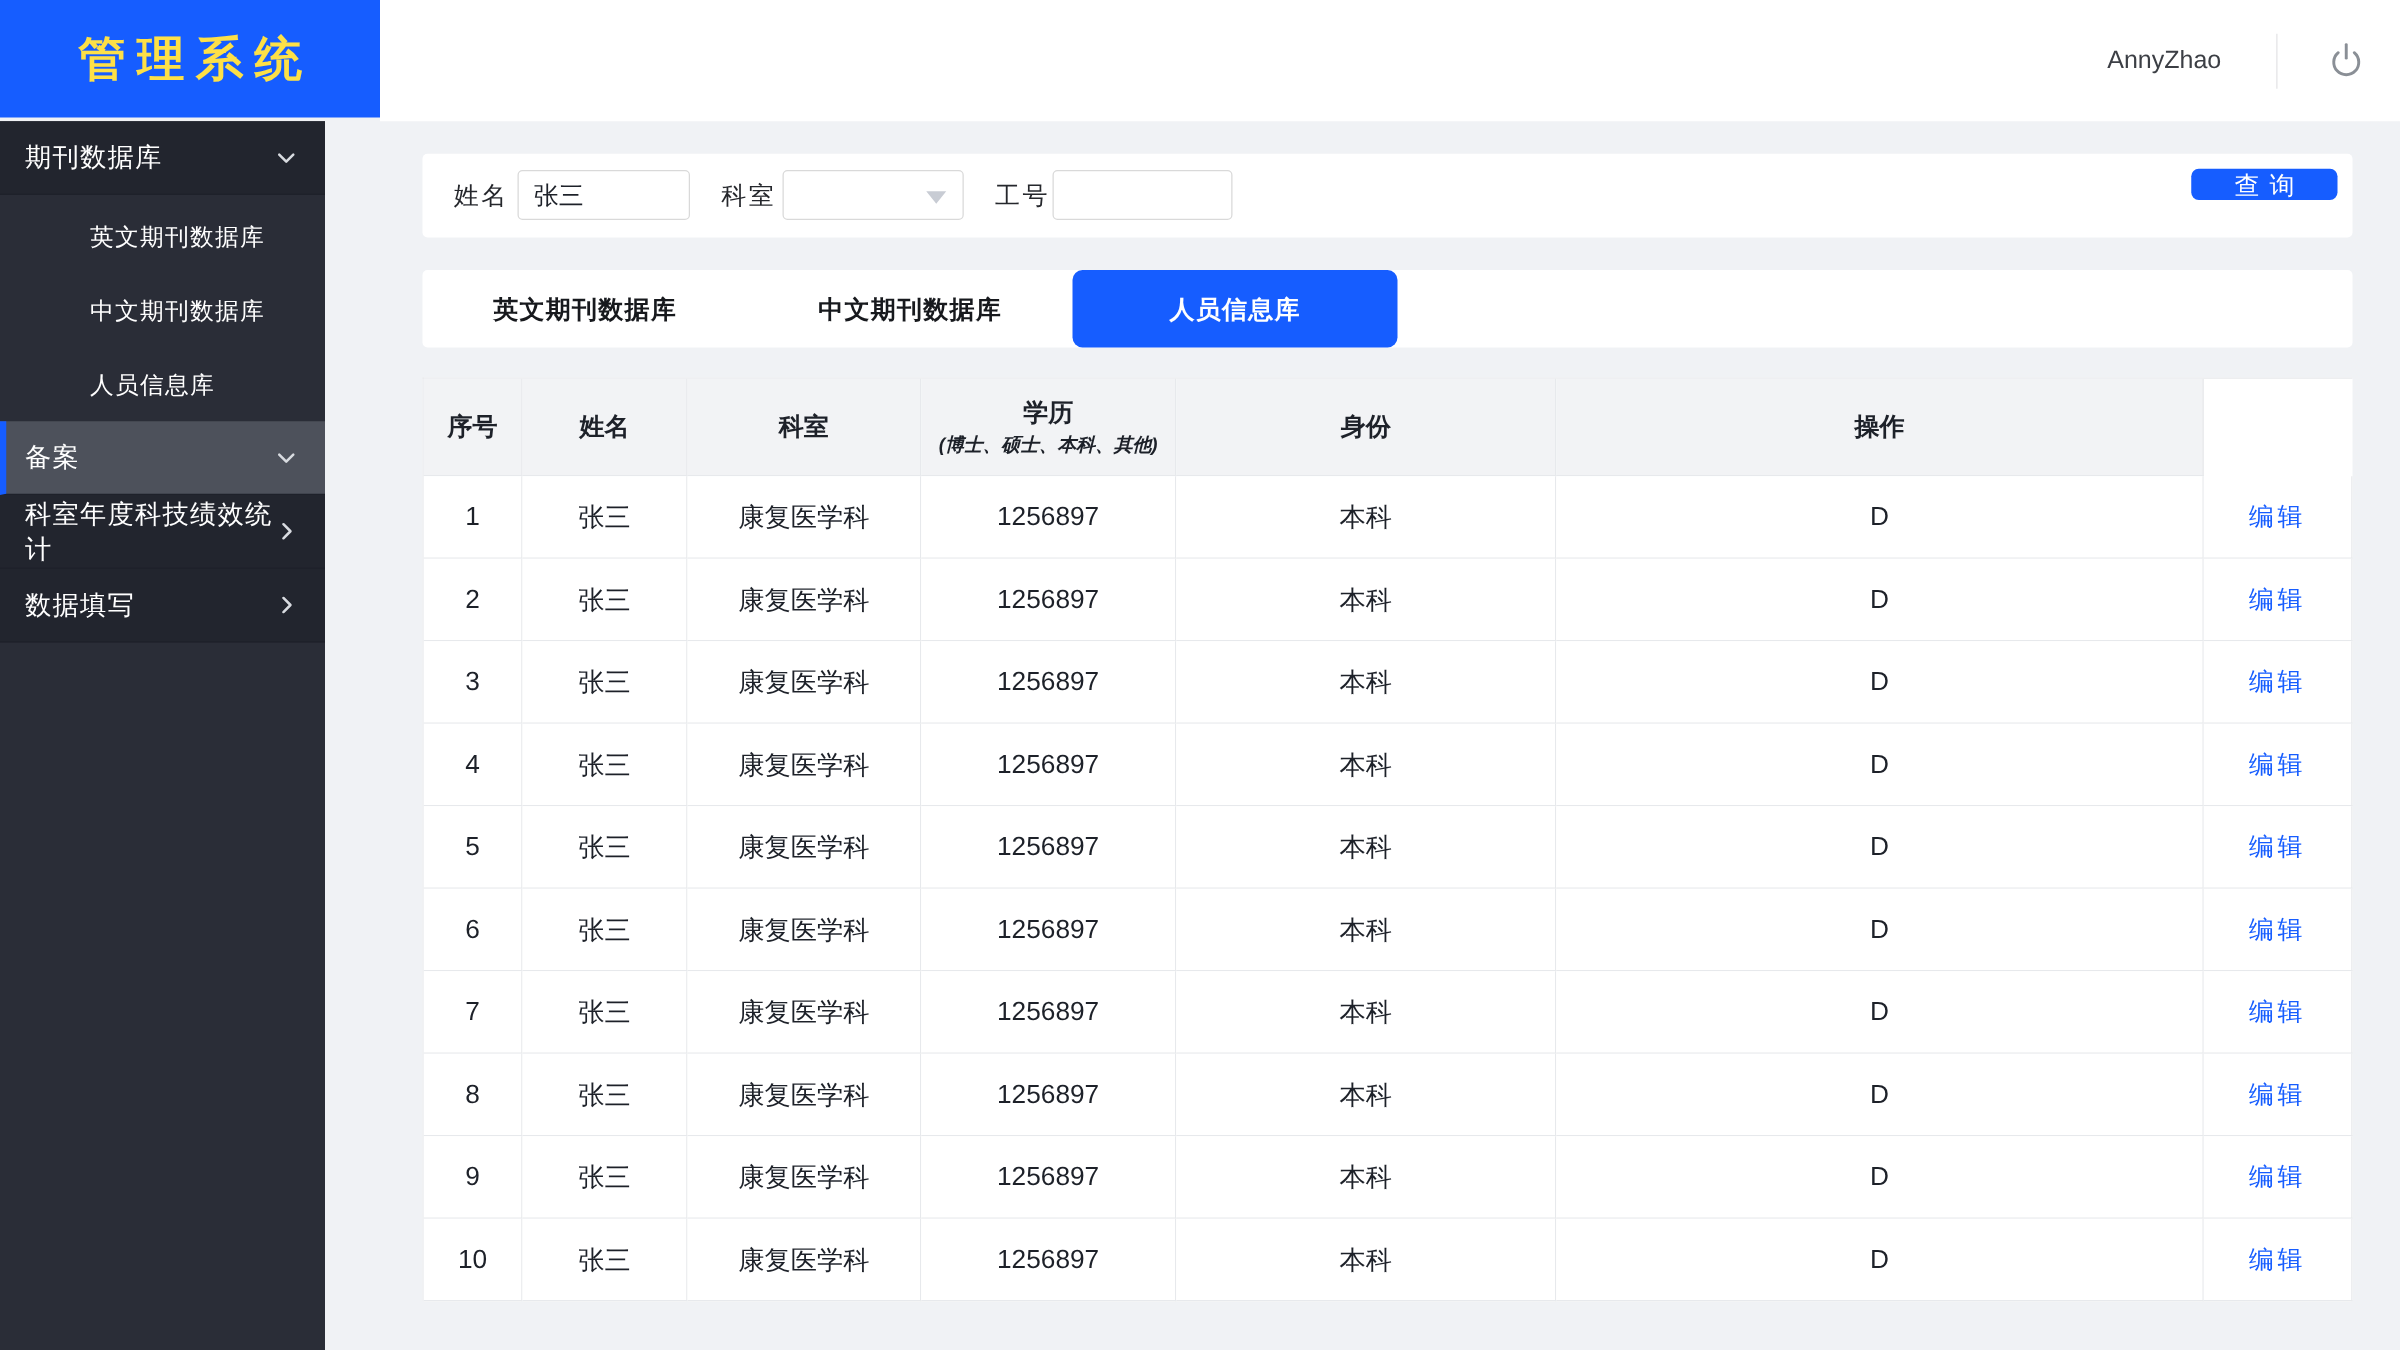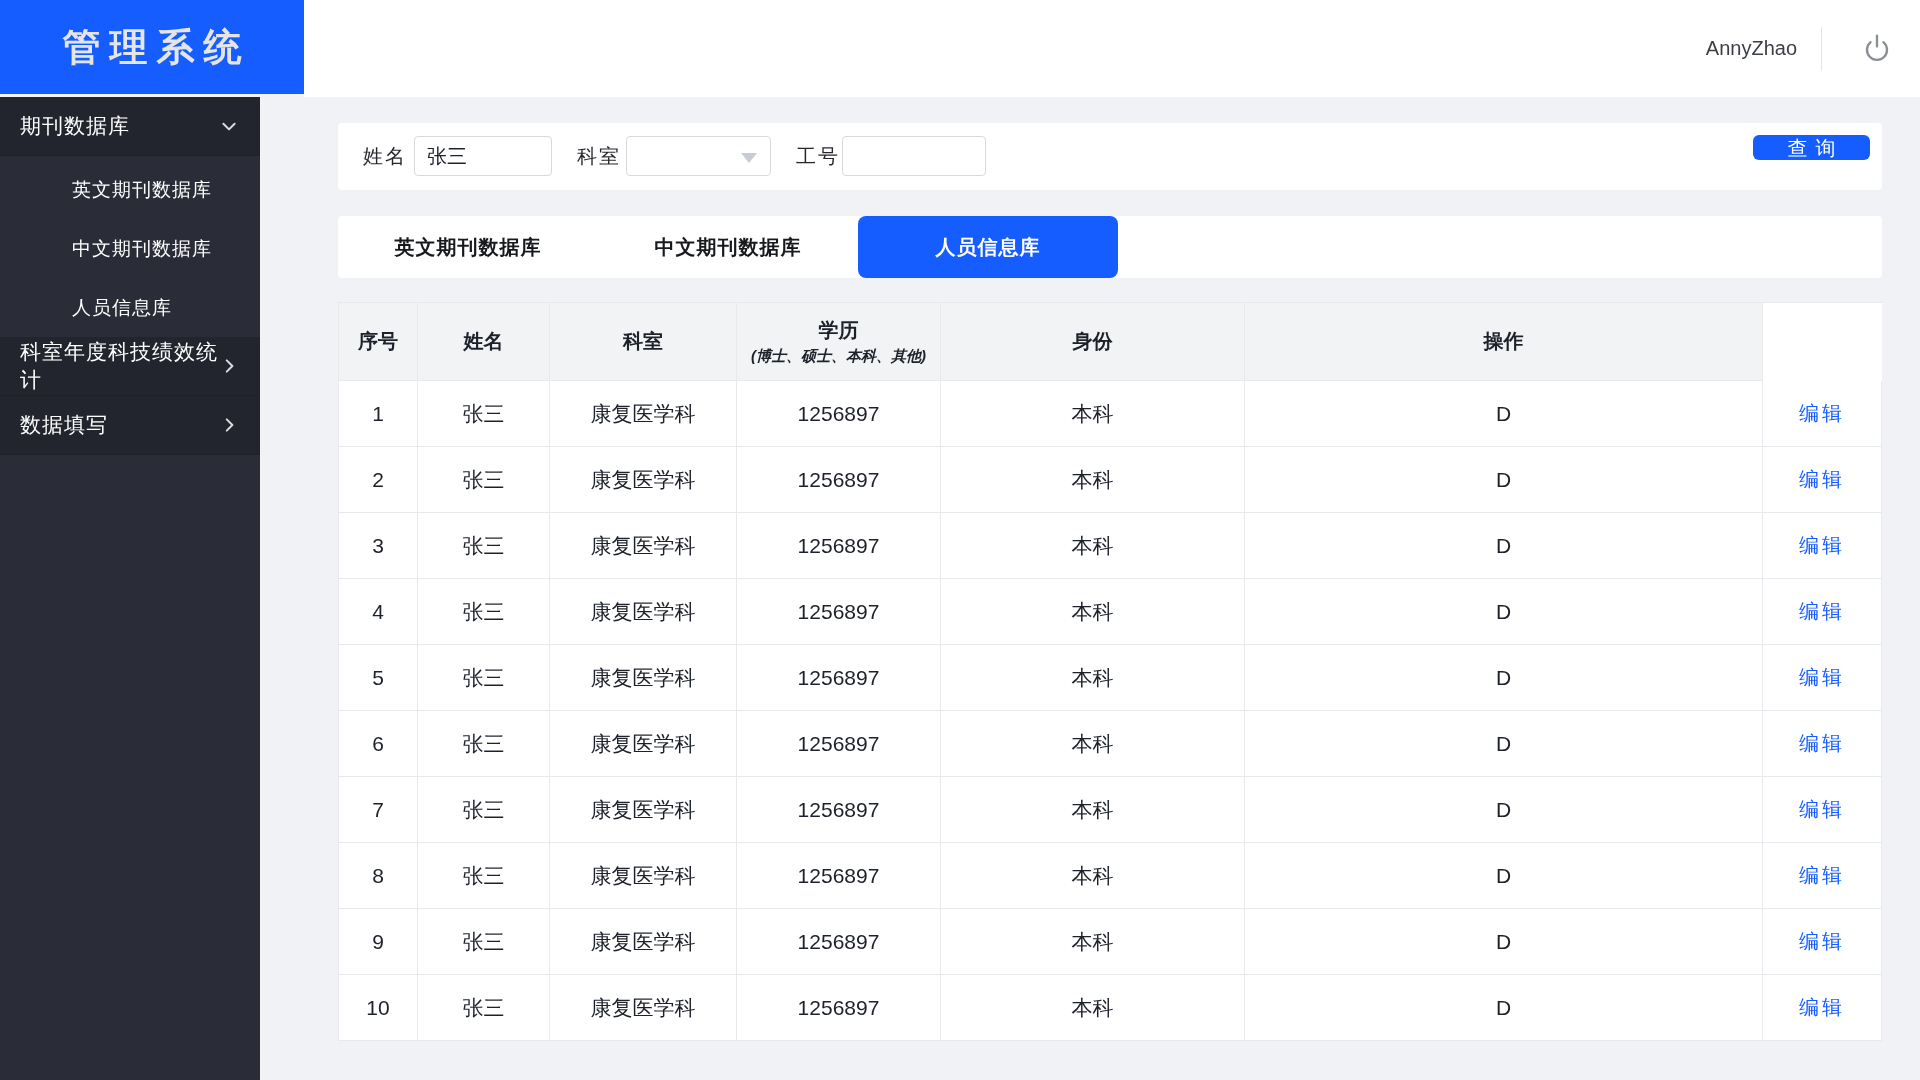--- a/index.html
+++ b/index.html
@@ -4,28 +4,28 @@
 <style>
   * { margin:0; padding:0; box-sizing:border-box; }
   html,body { width:1920px; height:1080px; overflow:hidden; }
   body {
     font-family:"Liberation Sans","DejaVu Sans",sans-serif;
     background:#f0f2f5; color:#1d2129; position:relative;
   }
   
   .logo {
     position:absolute; left:0; top:0; width:304px; height:94px;
-    background:#165DFF; color:#e5e5e5; display:flex; align-items:center; justify-content:center;
+    background:#165DFF; color:#fde047; display:flex; align-items:center; justify-content:center;
     font-size:38px; font-weight:bold; letter-spacing:9px; text-indent:9px;
   }
   .topbar {
     position:absolute; left:304px; top:0; right:0; height:97px; background:#ffffff;
     display:flex; align-items:center; justify-content:flex-end; padding-right:22px;
   }
-  .username { font-size:20px; color:#3c3f45; margin-right:24px; }
+  .username { font-size:20px; color:#3c3f45; margin-right:44px; }
   .topbar-divider { width:1px; height:44px; background:#e3e4e6; margin-right:34px; }
   .power-btn { width:42px; height:42px; display:flex; align-items:center; justify-content:center; cursor:pointer; }
   
   .sidebar {
     position:absolute; left:0; top:97px; width:260px; bottom:0; background:#2a2d37; color:#fff;
   }
   .side-item {
     height:59px; display:flex; align-items:center; justify-content:space-between;
     padding:0 22px 0 20px; cursor:pointer; font-size:21px; letter-spacing:1px;
   }
@@ -113,20 +113,26 @@
     <div class="side-item">
       <span>英文期刊数据库</span>
     </div>
     <div class="side-item">
       <span>中文期刊数据库</span>
     </div>
     <div class="side-item">
       <span>人员信息库</span>
     </div>
   </div>
+  <div class="side-item band active">
+    <span>备案</span>
+    <svg class="chev" width="18" height="18" viewBox="0 0 16 16">
+      <path d="M3 6 L8 11 L13 6" fill="none" stroke="#d8dbe0" stroke-width="1.8" stroke-linecap="round" stroke-linejoin="round"></path>
+    </svg>
+  </div>
   <div class="side-item band">
     <span>科室年度科技绩效统计</span>
     <svg class="chev" width="18" height="18" viewBox="0 0 16 16">
       <path d="M6 3 L11 8 L6 13" fill="none" stroke="#d8dbe0" stroke-width="1.8" stroke-linecap="round" stroke-linejoin="round"></path>
     </svg>
   </div>
   <div class="side-item band">
     <span>数据填写</span>
     <svg class="chev" width="18" height="18" viewBox="0 0 16 16">
       <path d="M6 3 L11 8 L6 13" fill="none" stroke="#d8dbe0" stroke-width="1.8" stroke-linecap="round" stroke-linejoin="round"></path>

